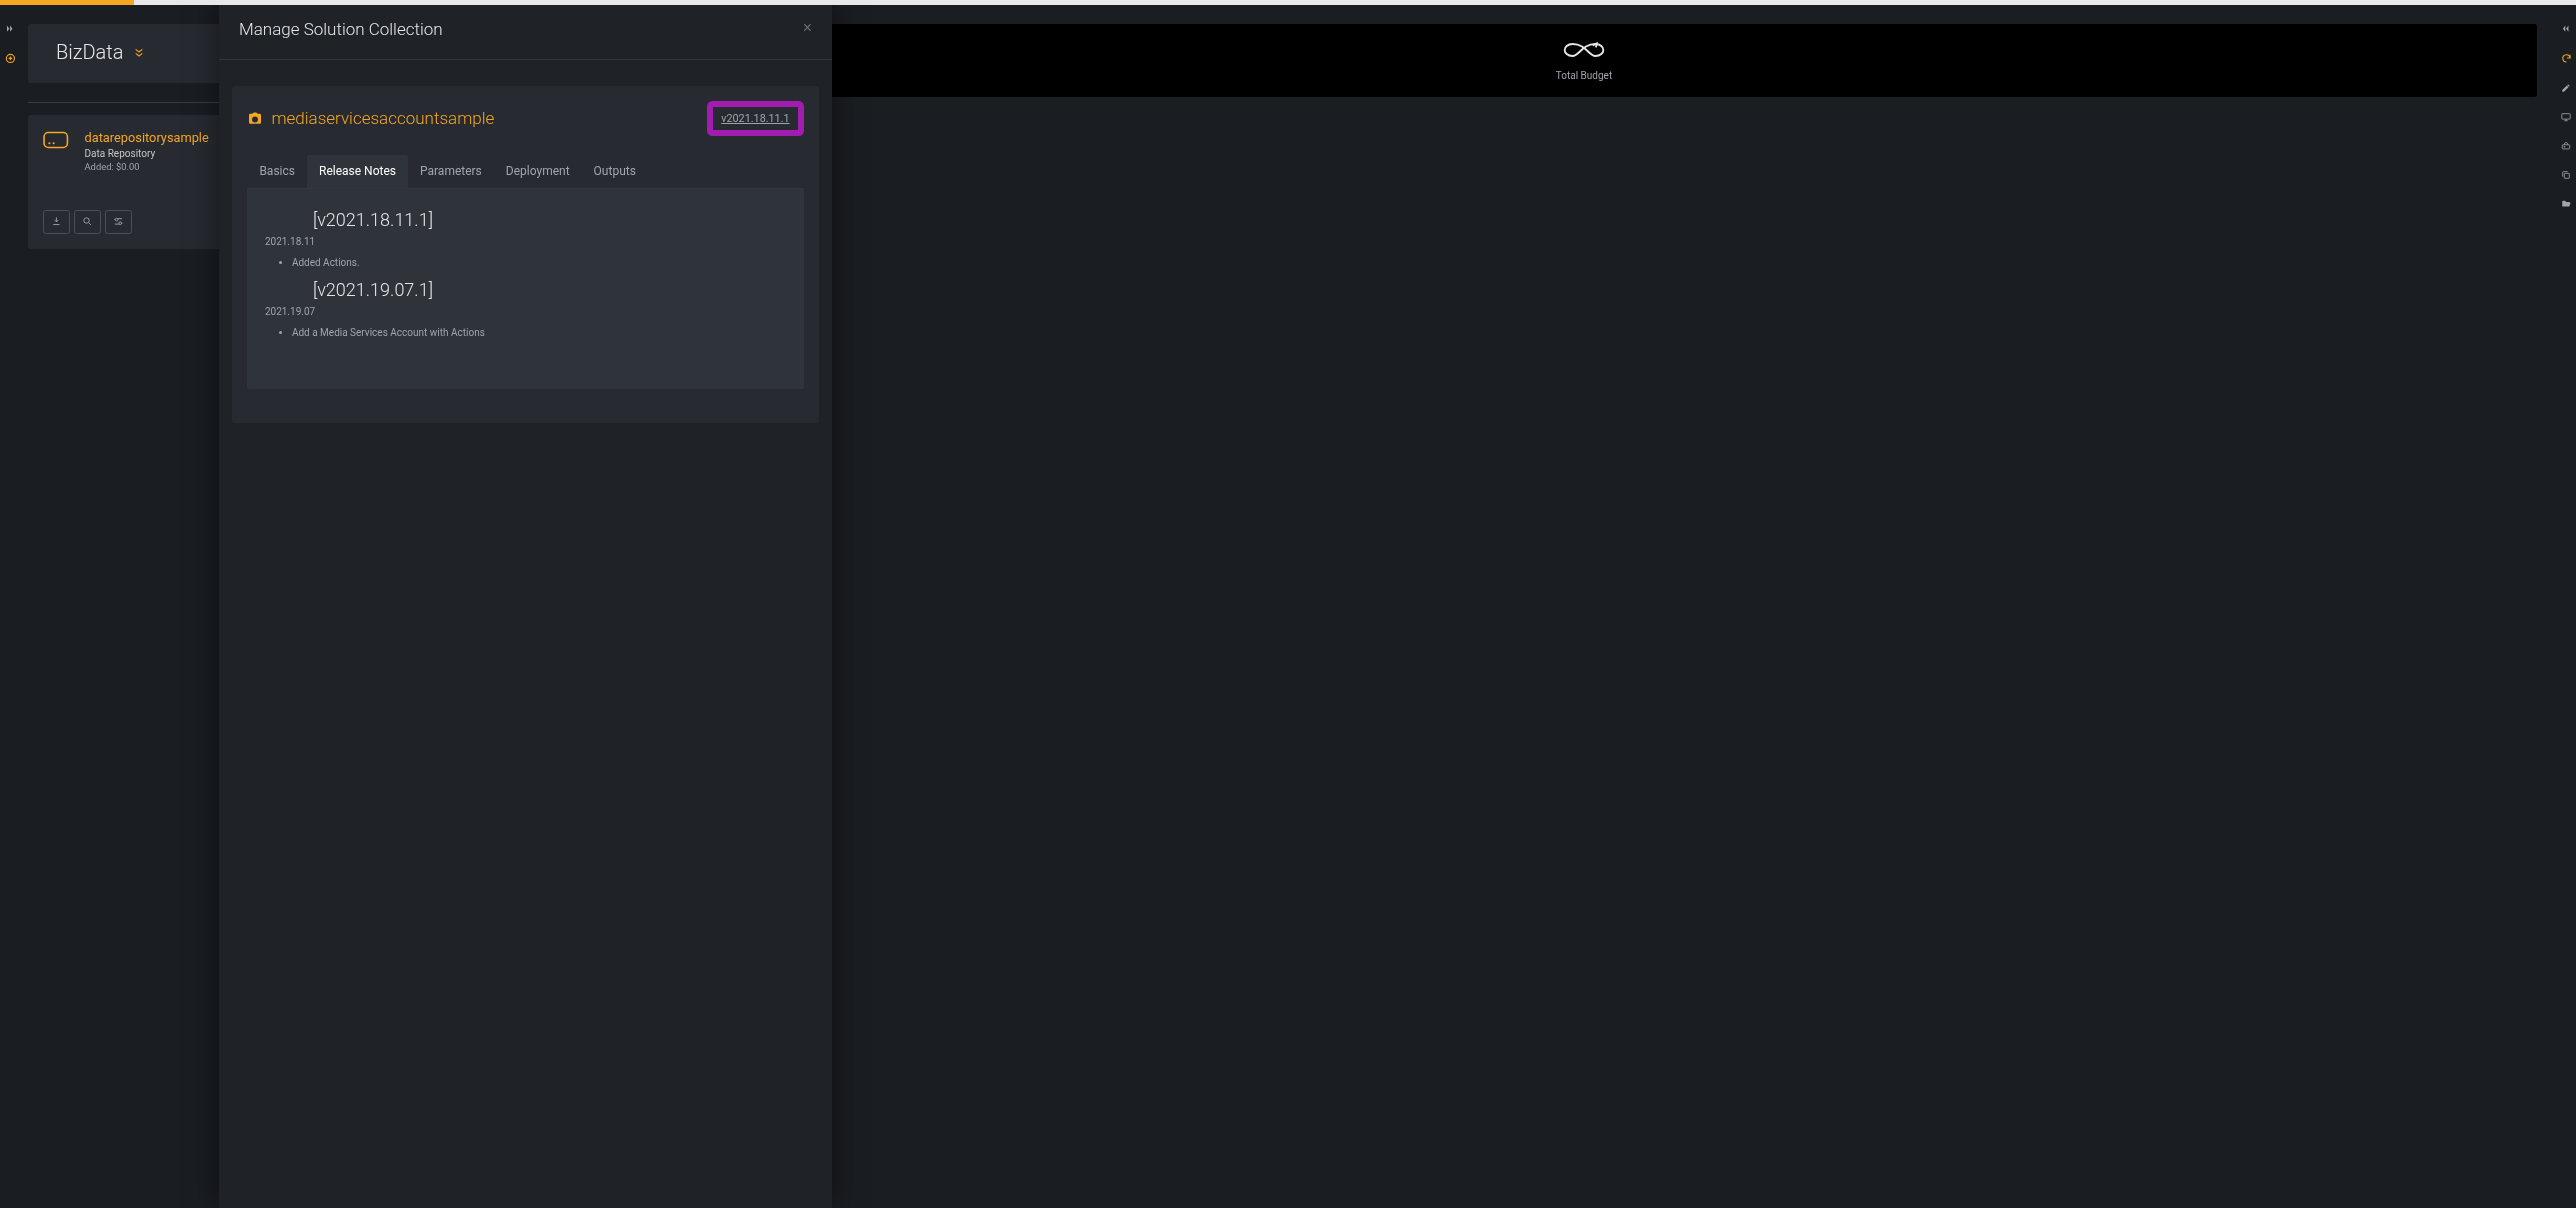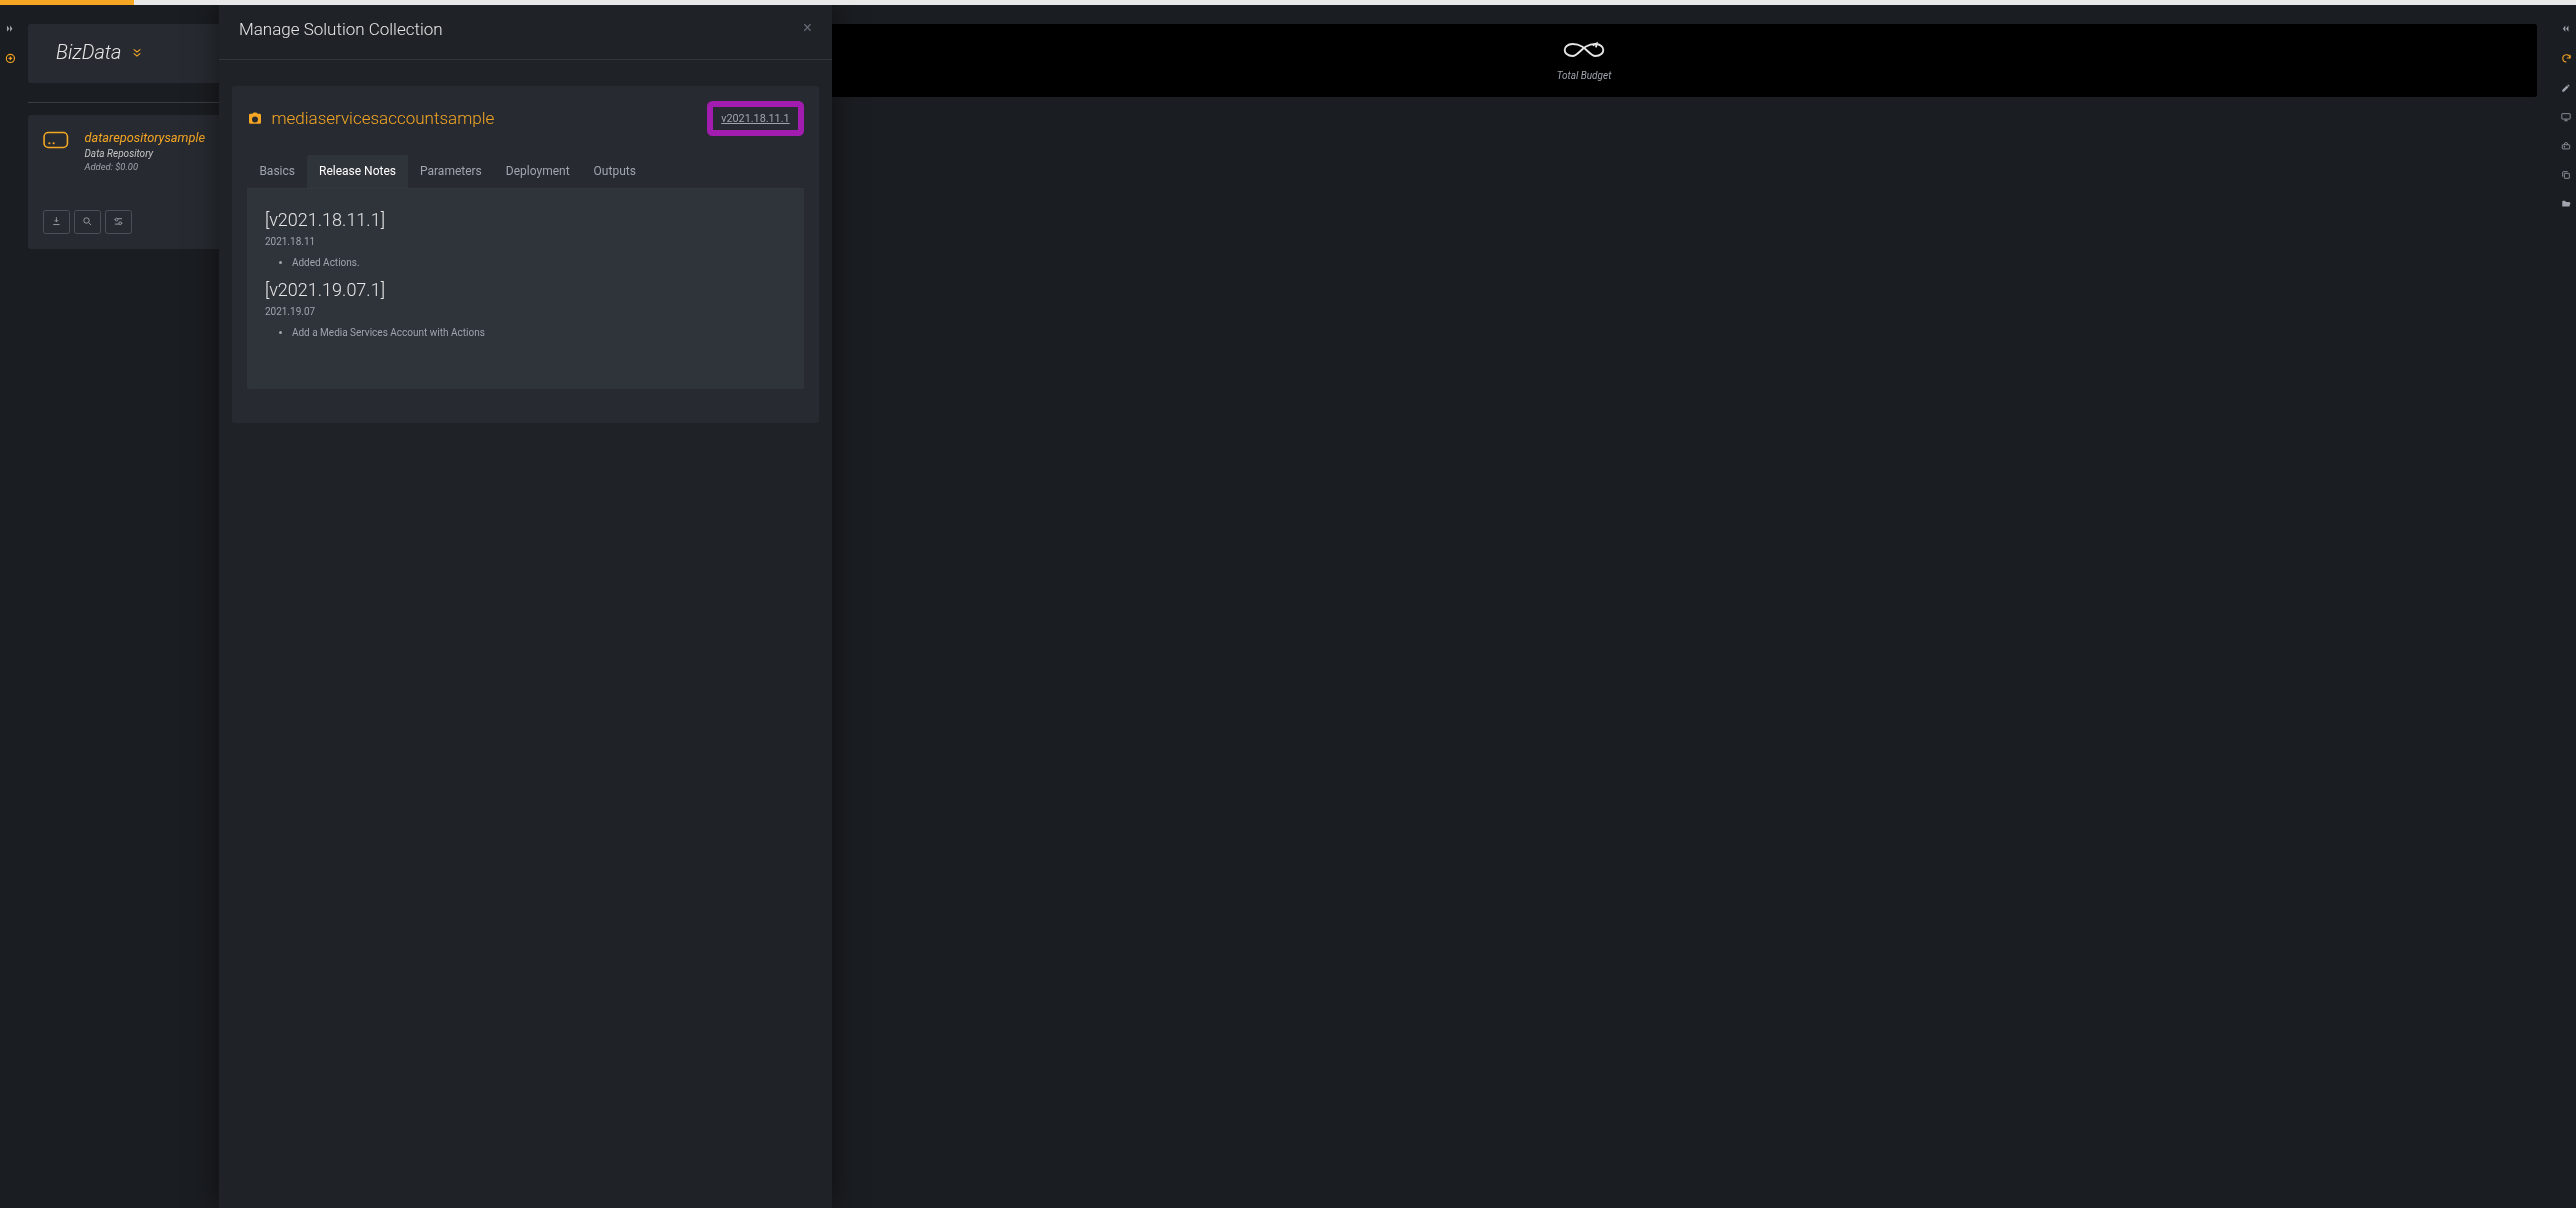--- a/index.html
+++ b/index.html
@@ -50,21 +50,20 @@
   }
   .rail-icon { color: #9fa4ad; cursor: pointer; }
   .rail-icon.accent { color: #f5a623; }
 
   
   .main {
     flex: 1;
     display: flex;
     gap: 8px;
     overflow: hidden;
-    font-style: italic;
   }
 
   .left-panel {
     flex: 0 0 595px;
     padding: 19px 8px 8px 8px;
     overflow: hidden;
   }
 
   .right-panel {
     flex: 1;
@@ -253,20 +252,21 @@
     font-size: 20px;
     font-weight: 300;
     margin-bottom: 5.4px;
   }
   .notes h2 {
     color: #e6e6e6;
     font-size: 18px;
     font-weight: 300;
     margin-bottom: 6.7px;
     margin-top: 4px;
+    margin-left: 48px;
   }
   .notes .date { color: #9fa4ad; font-size: 10px; margin: 5.4px 0 9.4px 0; }
   .notes ul { list-style: disc; padding-left: 27px; color: #9fa4ad; font-size: 10px; margin-bottom: 10.8px; }
   .notes li { margin: 2.7px 0; }
 
   svg { display: block; }
 </style>
 </head>
 <body>
 

